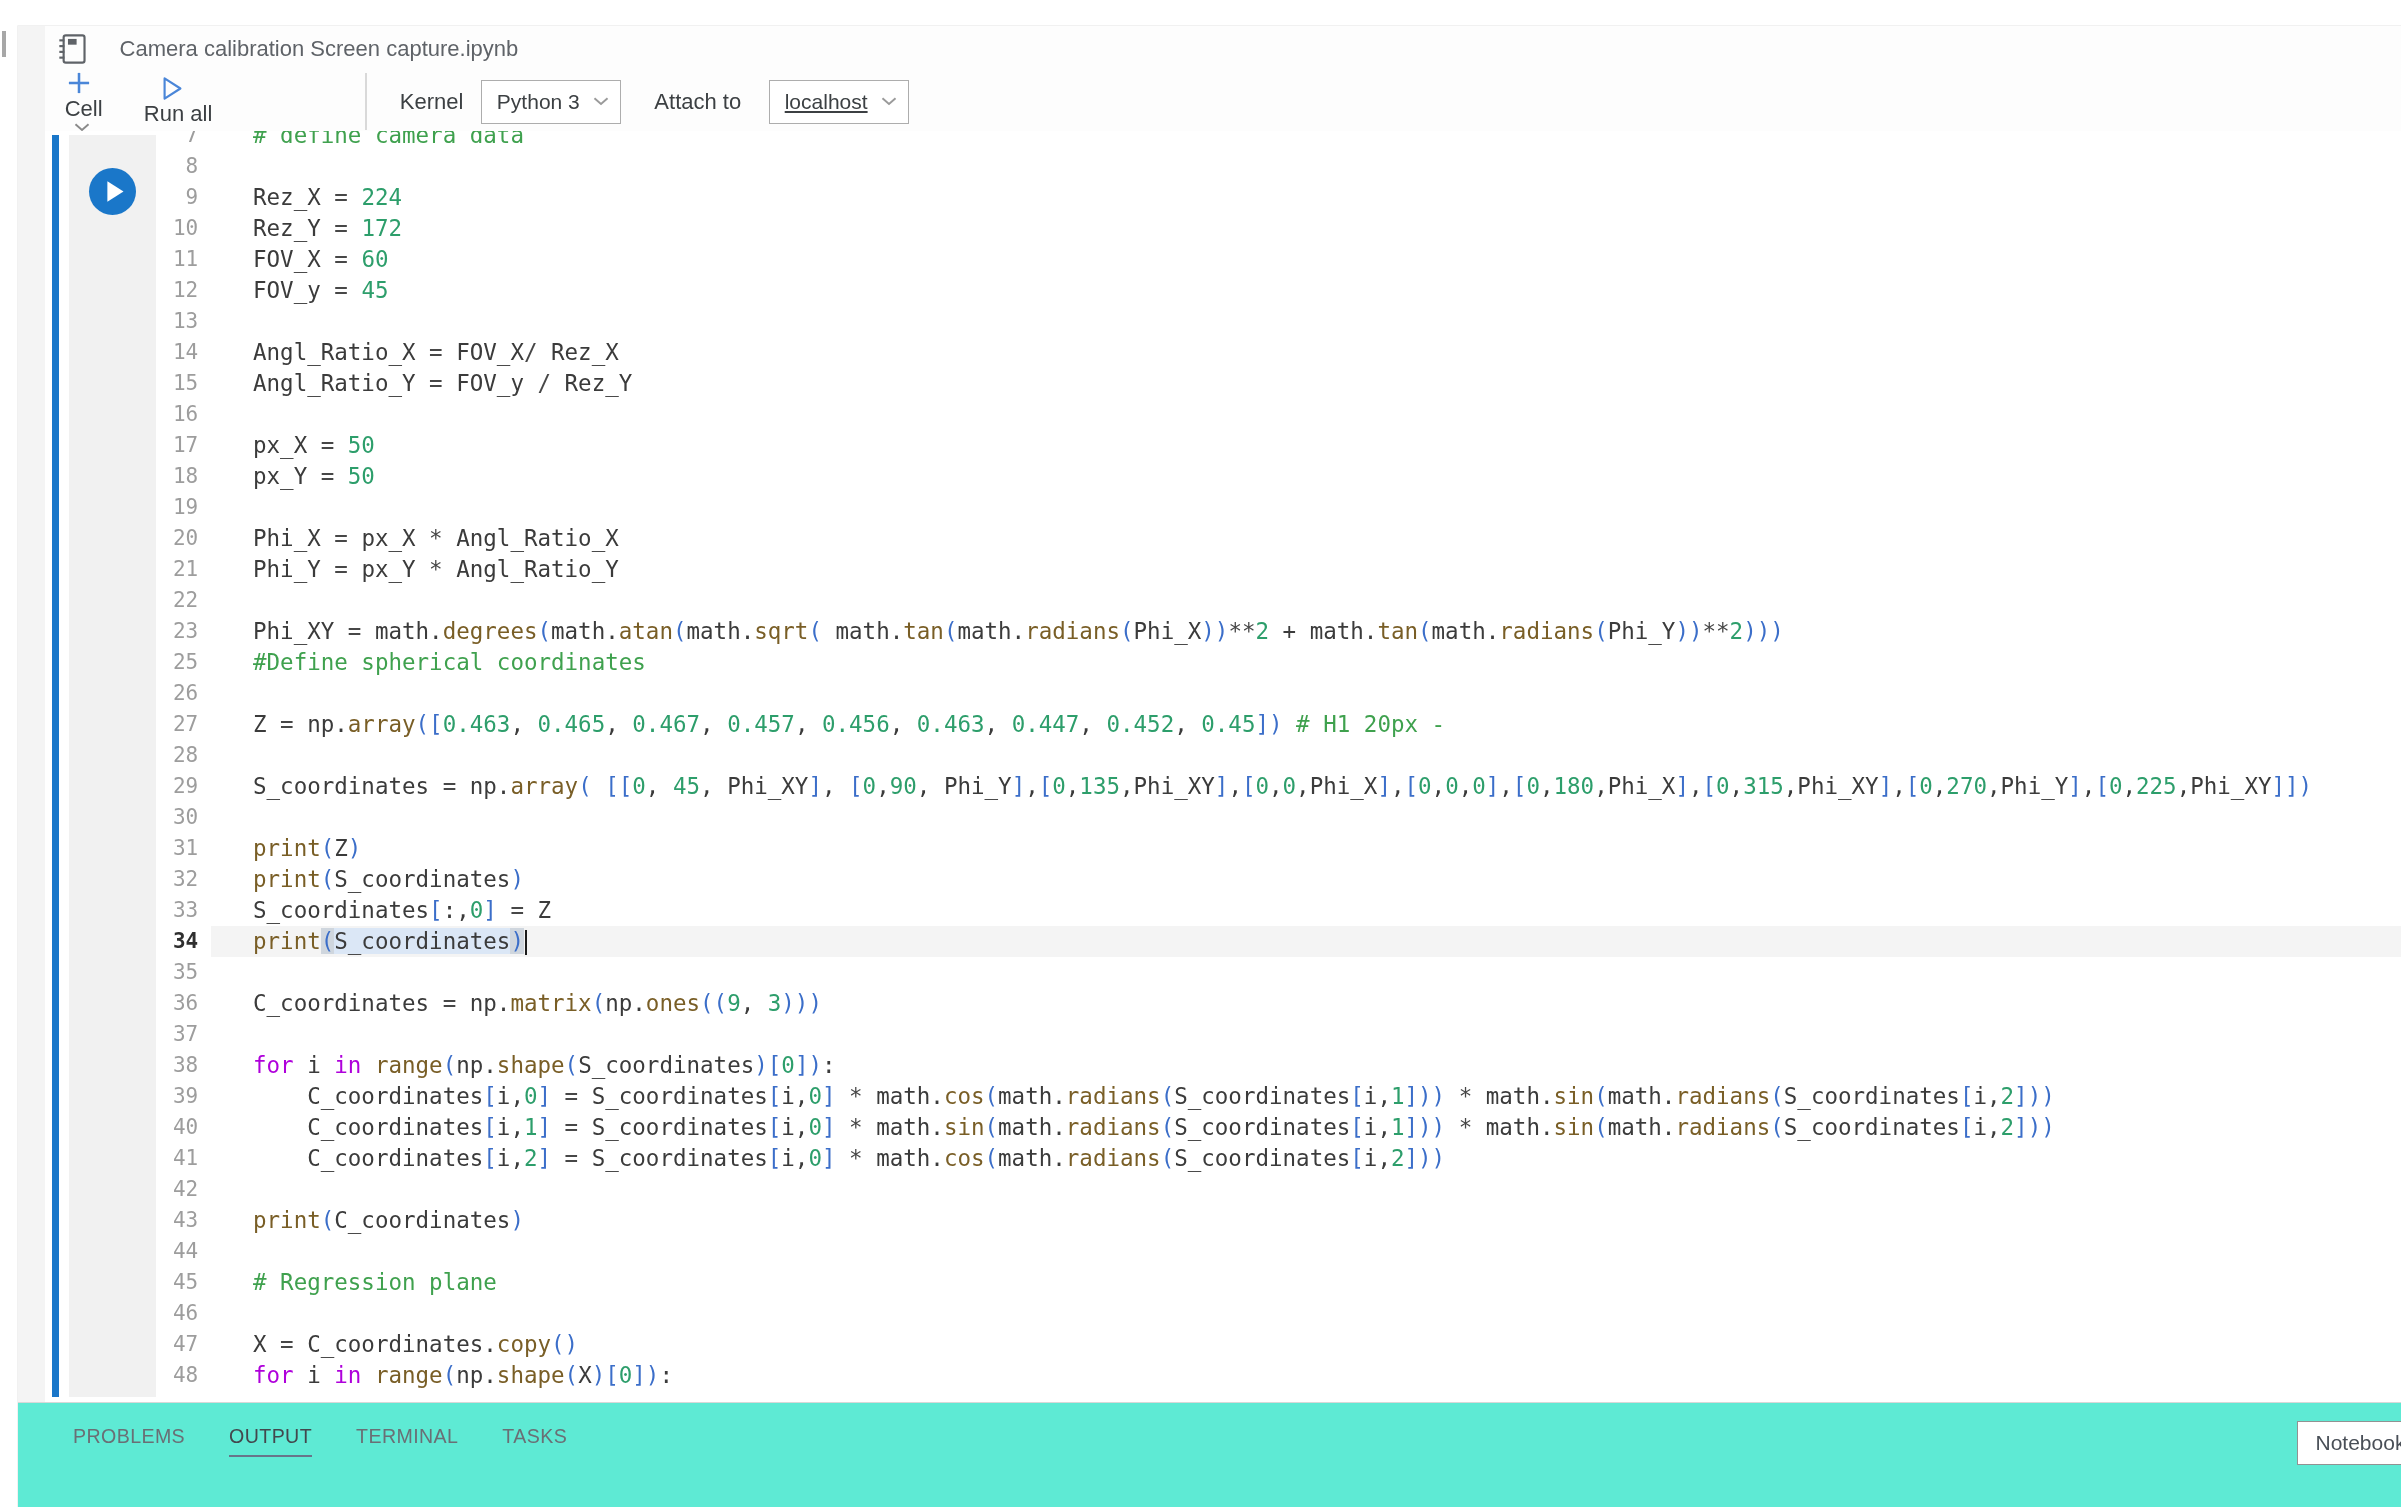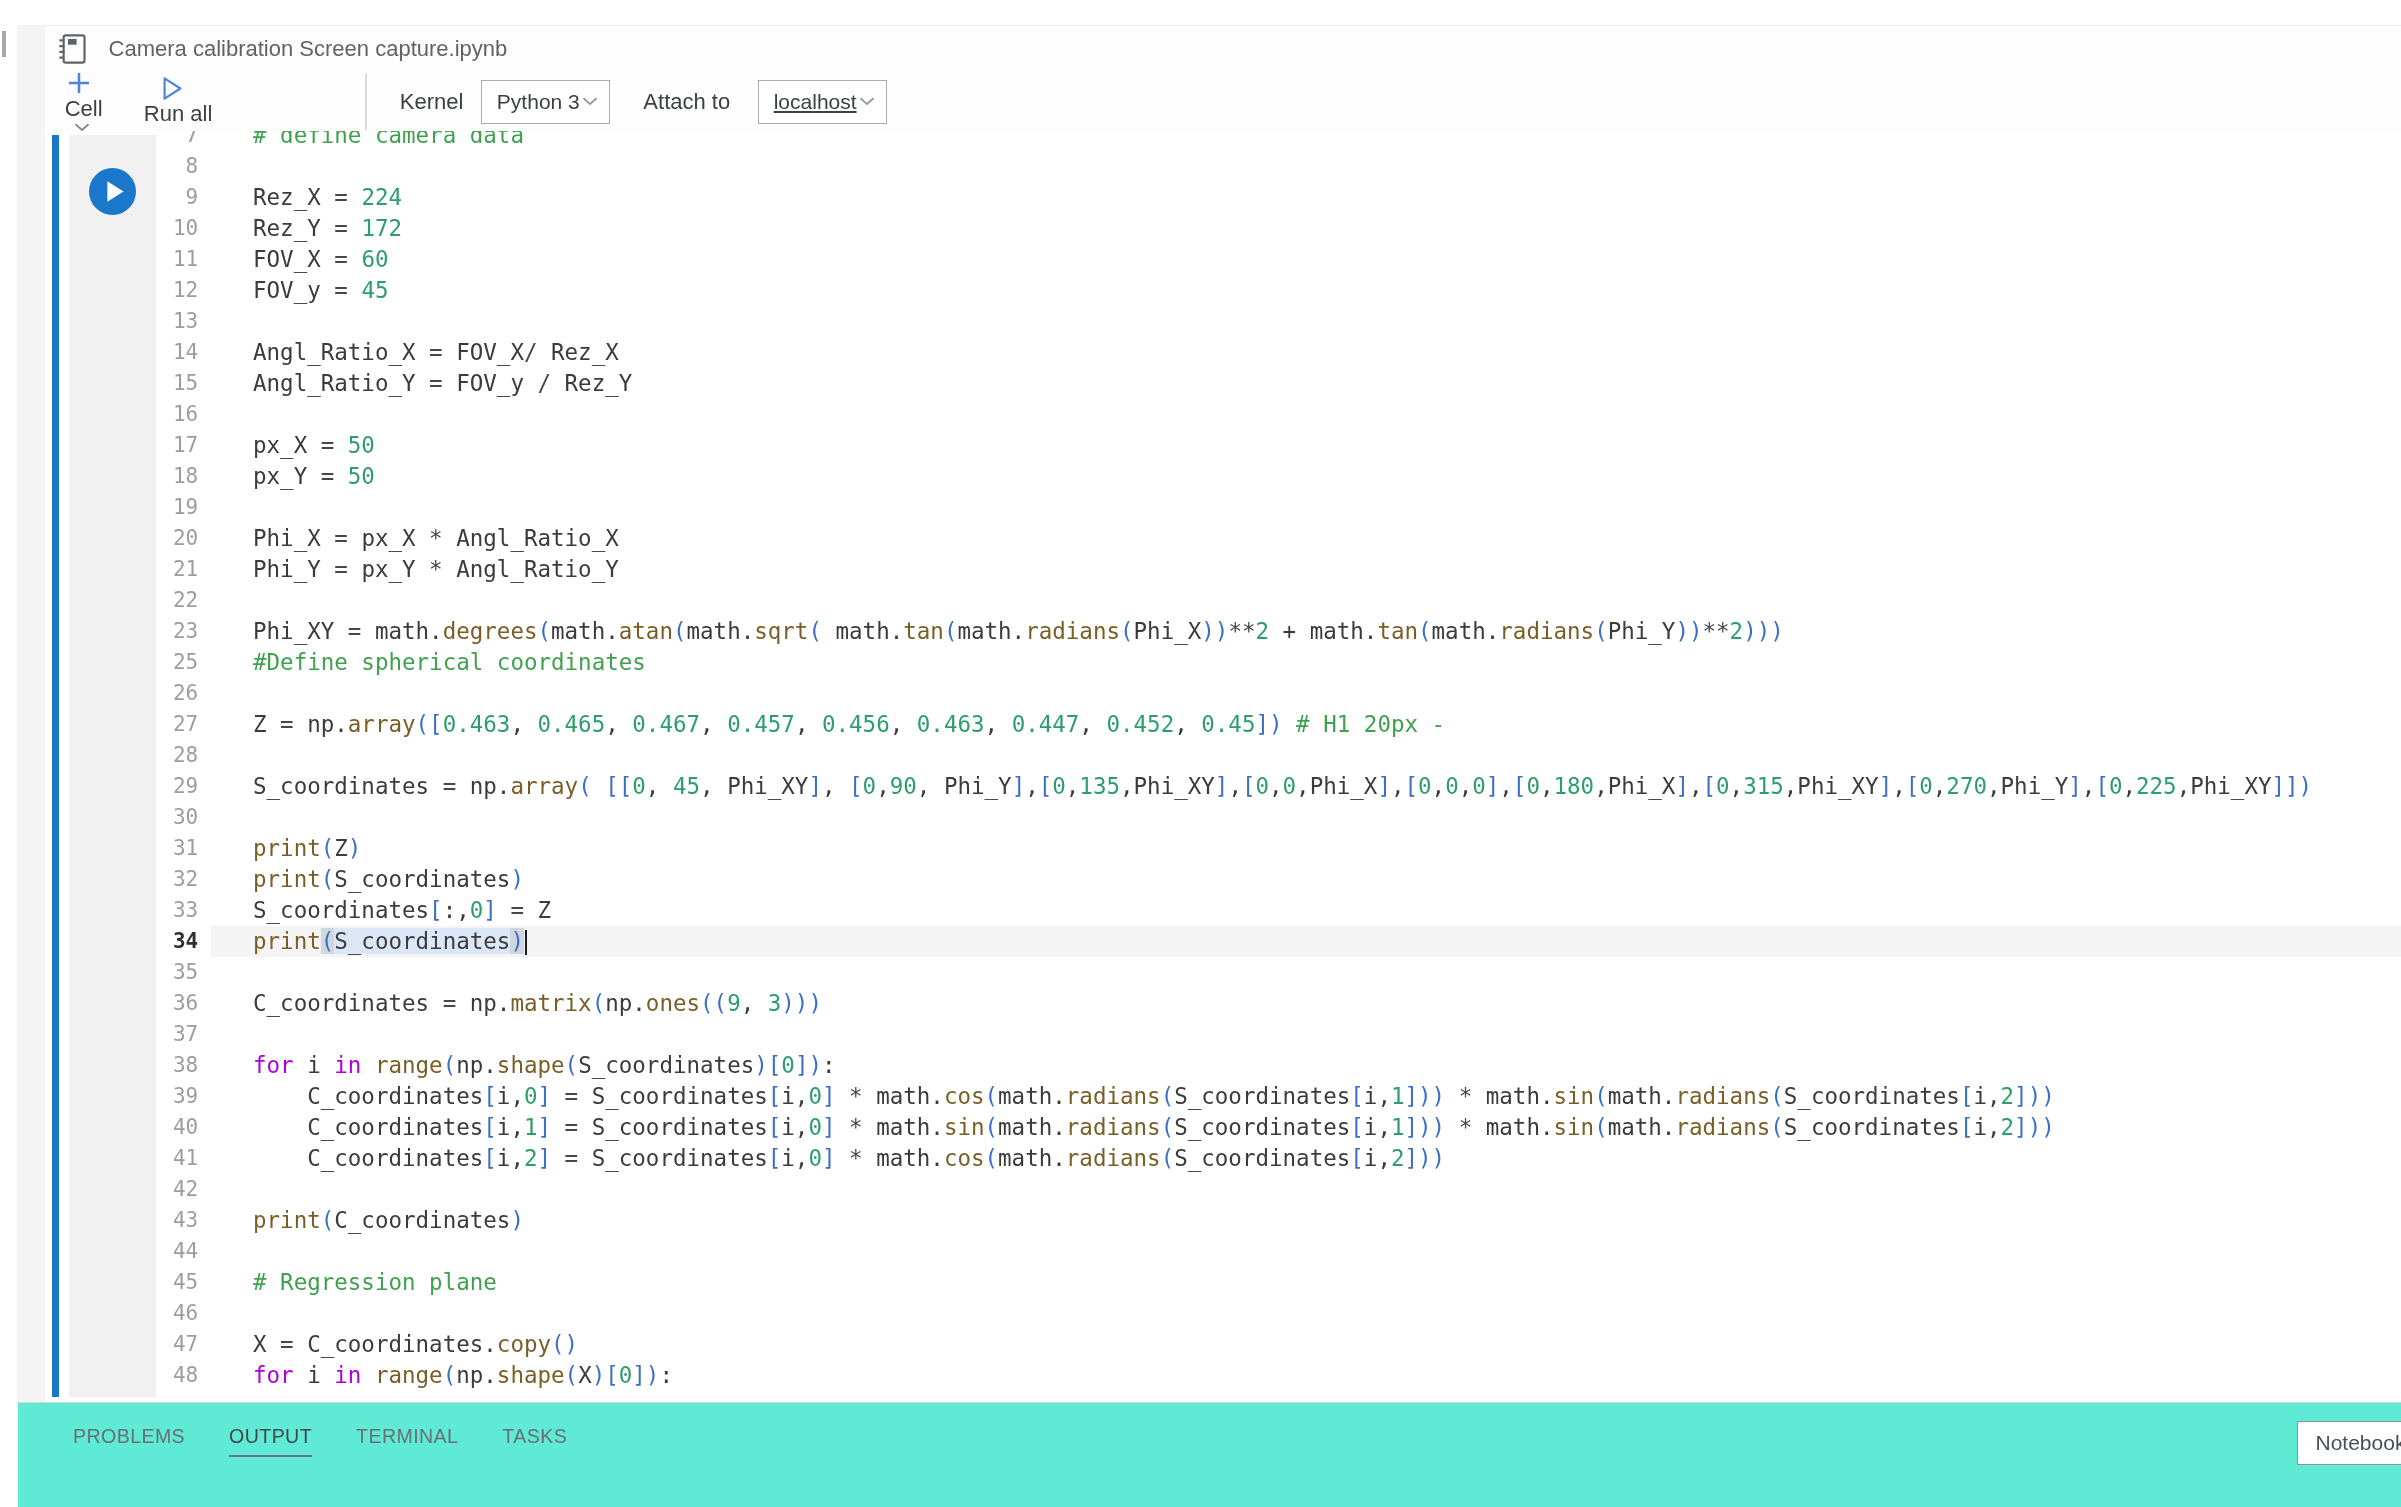--- a/index.html
+++ b/index.html
@@ -2,32 +2,32 @@
 <html style="--accent: #1a77c9; --comment: #3fa14e; --number: #2d9e6b; --keyword: #af00db; --function: #795e26; --bracket: #3b6ec9; --code_text: #3b3b3b; --line_number: #9d9d9d; --current_line_bg: #f4f4f4;font-size:11.6px"><head>
 <meta charset="utf-8">
 <style>
   html,body{margin:0;padding:0;width:2401px;height:1508px;overflow:hidden;background:#ffffff;
             font-family:"Liberation Sans",sans-serif;-webkit-font-smoothing:antialiased;}
   .app{position:absolute;left:18px;top:25.5px;right:0;bottom:0;background:#fdfdfd;box-shadow:0 0 0 0.7px #ececec;}
   .left-strip{position:absolute;left:0;top:0;width:27px;bottom:0;background:#f4f4f4;}
   .edge-tick{position:absolute;left:2.2px;top:31px;width:3.6px;height:26px;background:#8a8a8a;opacity:.75;}
 
   
-  .title-row{position:absolute;left:27px;right:0;top:0;height:47px;display:flex;align-items:center;padding-left:11.6px;gap:20px;}
+  .title-row{position:absolute;left:27px;right:0;top:0;height:47px;display:flex;align-items:center;padding-left:11.6px;gap:31px;}
   .title-text{font-size:22px;color:#5f6368;}
 
   
   .toolbar{position:absolute;left:27px;right:0;top:47px;height:58px;display:flex;align-items:center;padding-left:9.5px;font-size:22px;color:#3c4043;}
   .tb-icon{display:inline-flex;align-items:center;}
   .tb-label{margin:0 0 0 10.2px;}
   .chev{margin-left:7.3px;display:inline-flex;}
   .tb-group{display:flex;align-items:center;cursor:default;flex-direction:column;}
   .sep{width:1.5px;height:57px;background:#d9d9d9;margin-left:153px;}
   .kernel-label{margin-left:33px;}
-  .select-box{margin-left:18px;height:42px;border:1.5px solid #adadad;background:#ffffff;display:flex;align-items:center;padding:0 11.6px 0 14.5px;gap:2px;font-size:21px;color:#3c4043;}
+  .select-box{margin-left:18px;height:42px;border:1.5px solid #adadad;background:#ffffff;display:flex;align-items:center;padding:0 11.6px 0 14.5px;gap:13px;font-size:21px;color:#3c4043;}
   .attach-label{margin-left:33px;}
 
   
   .editor{position:absolute;left:27px;right:0;top:105px;height:1272px;background:#ffffff;overflow:hidden;}
   .cell-bar{position:absolute;left:7.3px;top:4.4px;bottom:5.8px;width:6.5px;background:var(--accent,#1a77c9);}
   .gutter{position:absolute;left:24px;top:4.4px;bottom:5.8px;width:87px;background:#f1f1f1;}
   .run-btn{position:absolute;left:44px;top:37px;width:47px;height:47px;border-radius:50%;background:var(--accent,#1a77c9);display:flex;align-items:center;justify-content:center;}
   .code-lines{position:absolute;left:0;right:0;top:-10.2px;}
   .code-row{display:flex;height:31px;line-height:31px;white-space:pre;width:100%;}
   .code-row.current{background:linear-gradient(to right,transparent 166px,var(--current_line_bg,#f4f4f4) 166px);}

